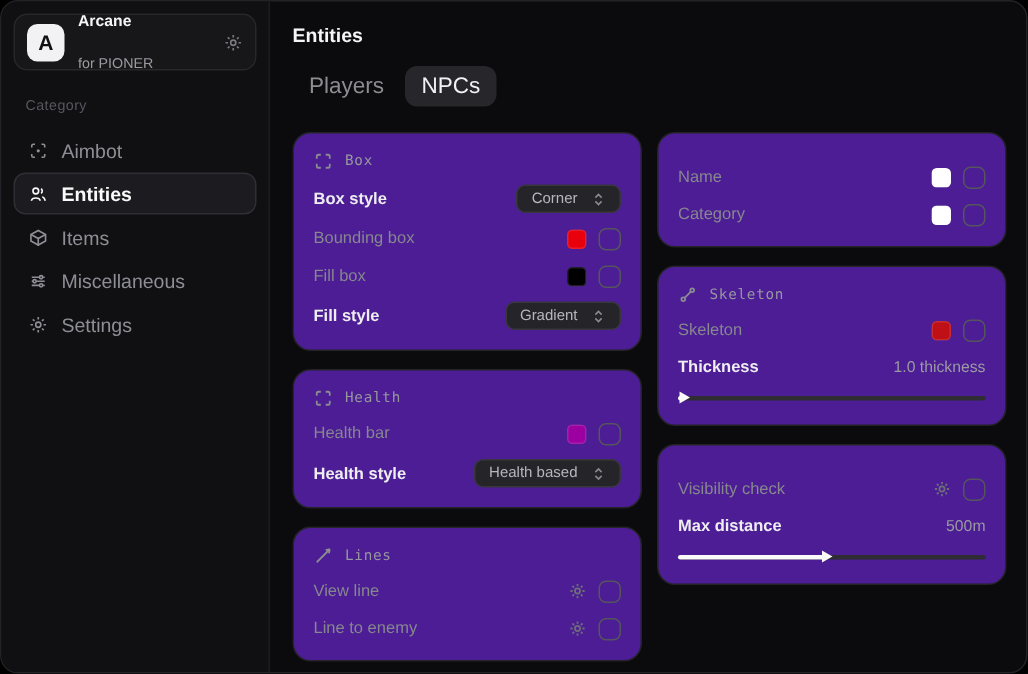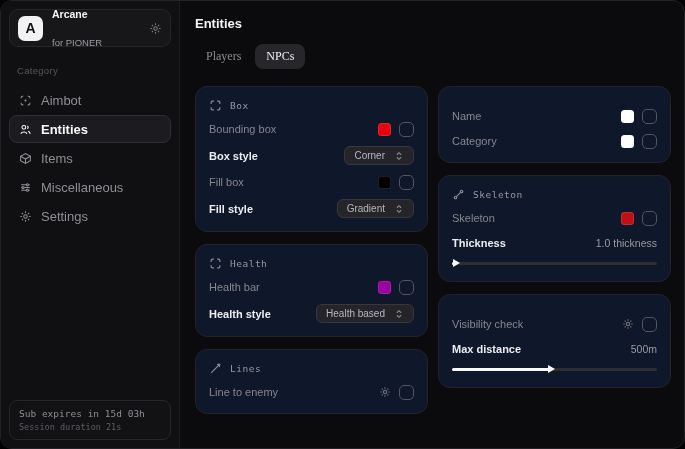--- a/index.html
+++ b/index.html
@@ -49,29 +49,29 @@
     padding:7px 9px; background:#121215;
   }
   .foot-line1 { font-family:"DejaVu Sans Mono", monospace; color:#8d8d94; font-size:9.5px; }
   .foot-line2 { font-family:"DejaVu Sans Mono", monospace; color:#5d5d64; font-size:8.5px; margin-top:3px; }
 
   
   .main { flex:1; padding:15px 13px 13px 15px; display:flex; flex-direction:column; }
   .page-title { color:#f5f5f7; font-size:13px; font-weight:bold; }
   .tabs { display:flex; gap:3px; margin-top:13px; }
   .tab {
-    font-size:12px; color:#8c8c93; padding:5px 11px; border-radius:8px; cursor:pointer;font-family:Liberation Serif, serif;
+    font-size:15px; color:#8c8c93; padding:5px 11px; border-radius:8px; cursor:pointer;
   }
   .tab.active { background:#26262b; color:#f2f2f4; }
 
   .columns { display:flex; gap:10px; margin-top:17px; align-items:flex-start; }
   .col { flex:1; display:flex; flex-direction:column; gap:12px; min-width:0; }
 
   .card {
-    background:#0f172a; border:1px solid #232328; border-radius:12px;
+    background:#4c1d95; border:1px solid #232328; border-radius:12px;
     padding:12px 13px 13px 13px;
     text-align:center;
   }
   .card-head {
     display:flex; align-items:center; gap:8px; color:#97979e; margin-bottom:4px;
   }
   .card-head .hicon { display:flex; width:13px; height:13px; color:#8b8b92; }
   .card-title {
     font-family:"DejaVu Sans Mono", monospace; font-size:9.5px; letter-spacing:0.5px;
   }
@@ -179,24 +179,20 @@
         <span class="nicon">
           <svg viewBox="0 0 24 24" fill="none" stroke="currentColor" stroke-width="2">
               <circle cx="12" cy="12" r="3.2"></circle>
               <path d="M12 2.5v3M12 18.5v3M2.5 12h3M18.5 12h3M5.3 5.3l2.1 2.1M16.6 16.6l2.1 2.1M18.7 5.3l-2.1 2.1M7.4 16.6l-2.1 2.1"></path>
             </svg>
         </span>
         <span>Settings</span>
       </div>
     </div>
 
-    <div class="sidebar-footer">
-      <div class="foot-line1">Sub expires in 15d 03h</div>
-      <div class="foot-line2">Session duration 21s</div>
-    </div>
   </div>
 
   <div class="main">
     <div class="page-title">Entities</div>
 
     <div class="tabs">
       <div class="tab">Players</div>
       <div class="tab active">NPCs</div>
     </div>
 
@@ -205,40 +201,40 @@
       <div class="col">
 
         <div class="card">
           <div class="card-head">
             <span class="hicon">
               <svg viewBox="0 0 24 24" fill="none" stroke="currentColor" stroke-width="2.2">
                   <path d="M4 9V6a2 2 0 0 1 2-2h3M15 4h3a2 2 0 0 1 2 2v3M20 15v3a2 2 0 0 1-2 2h-3M9 20H6a2 2 0 0 1-2-2v-3"></path>
                 </svg>
             </span>
             <span class="card-title">Box</span>
-          </div>
-          <div class="row">
-            <span class="rlabel">Bounding box</span>
-            <span class="controls">
-              <span class="swatch" style="background: rgb(232, 0, 13);"></span>
-              <span class="checkbox"></span>
-            </span>
           </div>
           <div class="row">
             <span class="rlabel bright">Box style</span>
             <span class="dropdown">
               <span>Corner</span>
               <span class="dicon">
                 <svg viewBox="0 0 24 24" fill="none" stroke="currentColor" stroke-width="2.6">
                     <path d="M7 9l5-5 5 5M7 15l5 5 5-5"></path>
                   </svg>
               </span>
             </span>
           </div>
           <div class="row">
+            <span class="rlabel">Bounding box</span>
+            <span class="controls">
+              <span class="swatch" style="background: rgb(232, 0, 13);"></span>
+              <span class="checkbox"></span>
+            </span>
+          </div>
+          <div class="row">
             <span class="rlabel">Fill box</span>
             <span class="controls">
               <span class="swatch" style="background: rgb(0, 0, 0);"></span>
               <span class="checkbox"></span>
             </span>
           </div>
           <div class="row">
             <span class="rlabel bright">Fill style</span>
             <span class="dropdown">
               <span>Gradient</span>
@@ -282,20 +278,32 @@
 
         <div class="card">
           <div class="card-head">
             <span class="hicon">
               <svg viewBox="0 0 24 24" fill="none" stroke="currentColor" stroke-width="2.2">
                   <path d="M4 20L20 4"></path>
                   <path d="M20 4l-1 5M20 4l-5 1"></path>
                 </svg>
             </span>
             <span class="card-title">Lines</span>
+          </div>
+          <div class="row">
+            <span class="rlabel">View line</span>
+            <span class="controls">
+              <span class="mini-gear">
+                <svg viewBox="0 0 24 24" fill="none" stroke="currentColor" stroke-width="2.4">
+                    <circle cx="12" cy="12" r="3.4"></circle>
+                    <path d="M12 2.5v3M12 18.5v3M2.5 12h3M18.5 12h3M5.3 5.3l2.1 2.1M16.6 16.6l2.1 2.1M18.7 5.3l-2.1 2.1M7.4 16.6l-2.1 2.1"></path>
+                  </svg>
+              </span>
+              <span class="checkbox"></span>
+            </span>
           </div>
           <div class="row">
             <span class="rlabel">Line to enemy</span>
             <span class="controls">
               <span class="mini-gear">
                 <svg viewBox="0 0 24 24" fill="none" stroke="currentColor" stroke-width="2.4">
                     <circle cx="12" cy="12" r="3.4"></circle>
                     <path d="M12 2.5v3M12 18.5v3M2.5 12h3M18.5 12h3M5.3 5.3l2.1 2.1M16.6 16.6l2.1 2.1M18.7 5.3l-2.1 2.1M7.4 16.6l-2.1 2.1"></path>
                   </svg>
               </span>

